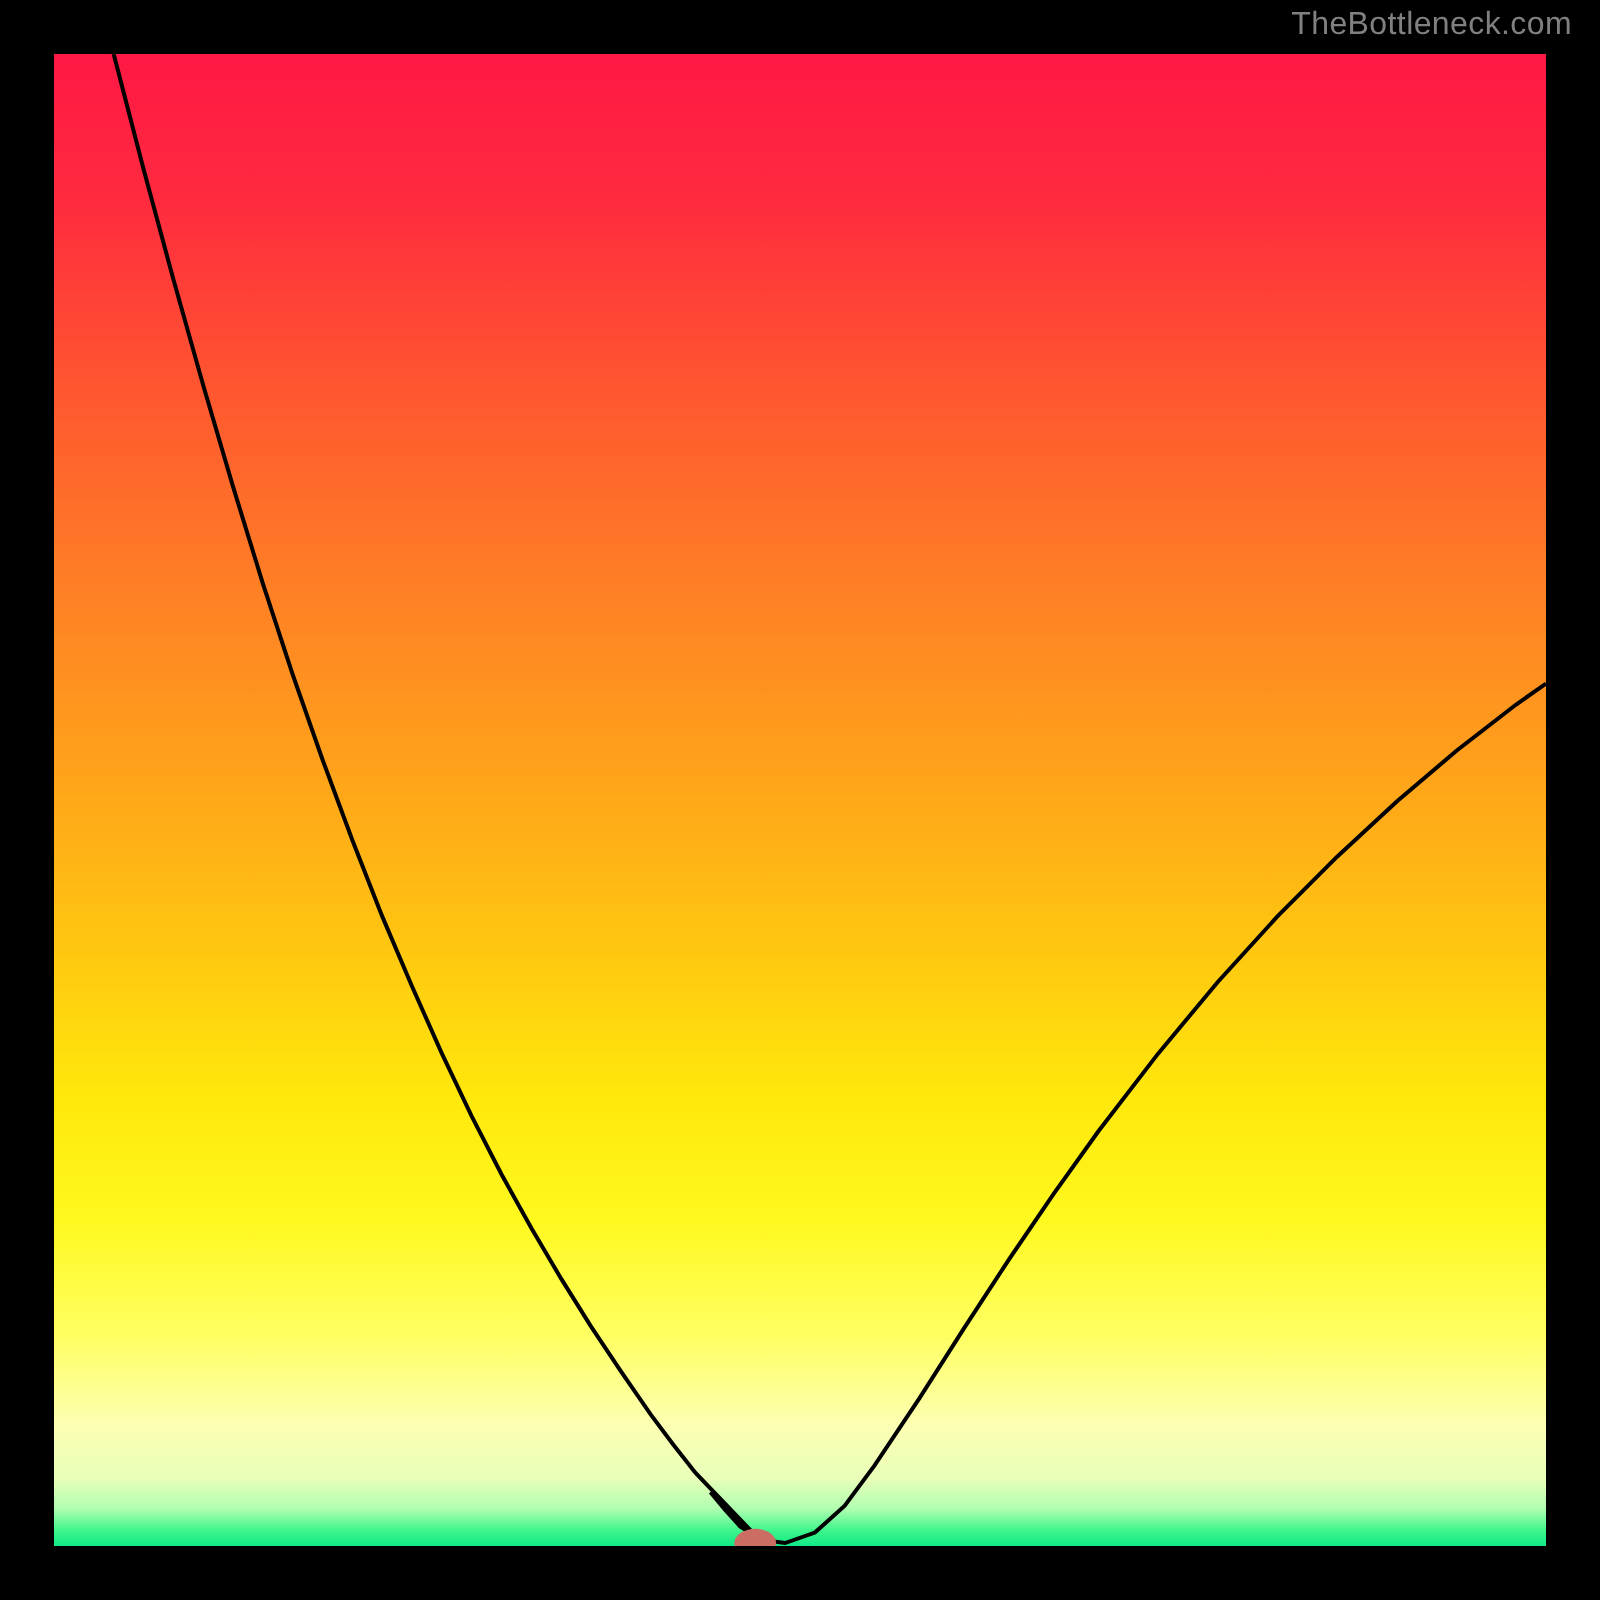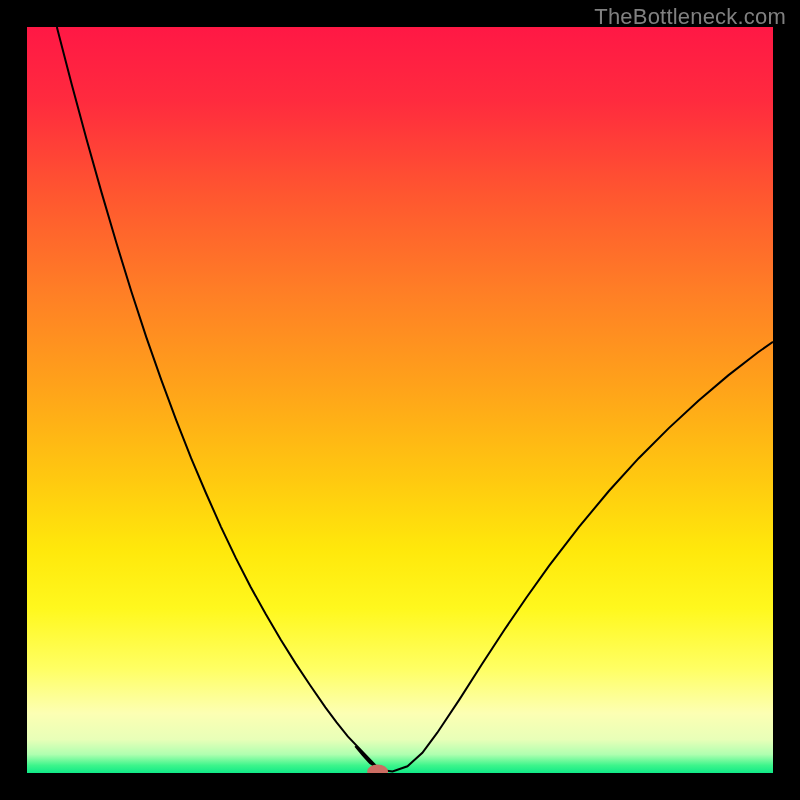--- a/index.html
+++ b/index.html
@@ -15,21 +15,21 @@
     position: relative;
     width: 800px;
     height: 800px;
     background: #000;
   }
   .watermark {
     position: absolute;
     top: 4px;
     right: 14px;
     color: #808080;
-    font-size: 22px;
+    font-size: 16px;
     font-weight: 400;
     letter-spacing: 0.2px;
     z-index: 10;
   }
   .plot-area {
     position: absolute;
     left: 27px;
     top: 27px;
     width: 746px;
     height: 746px;

